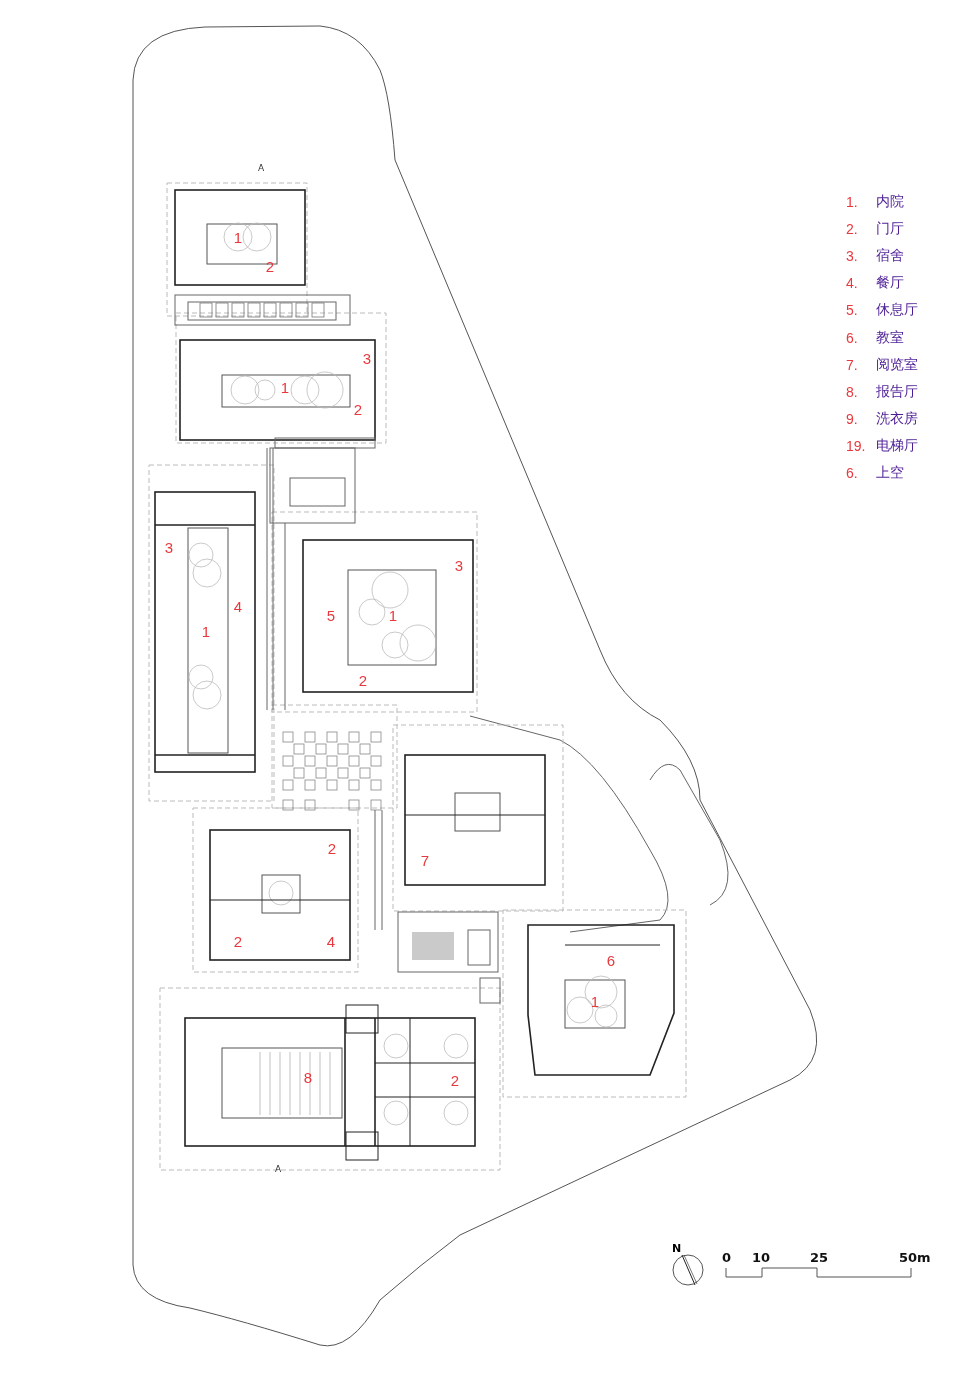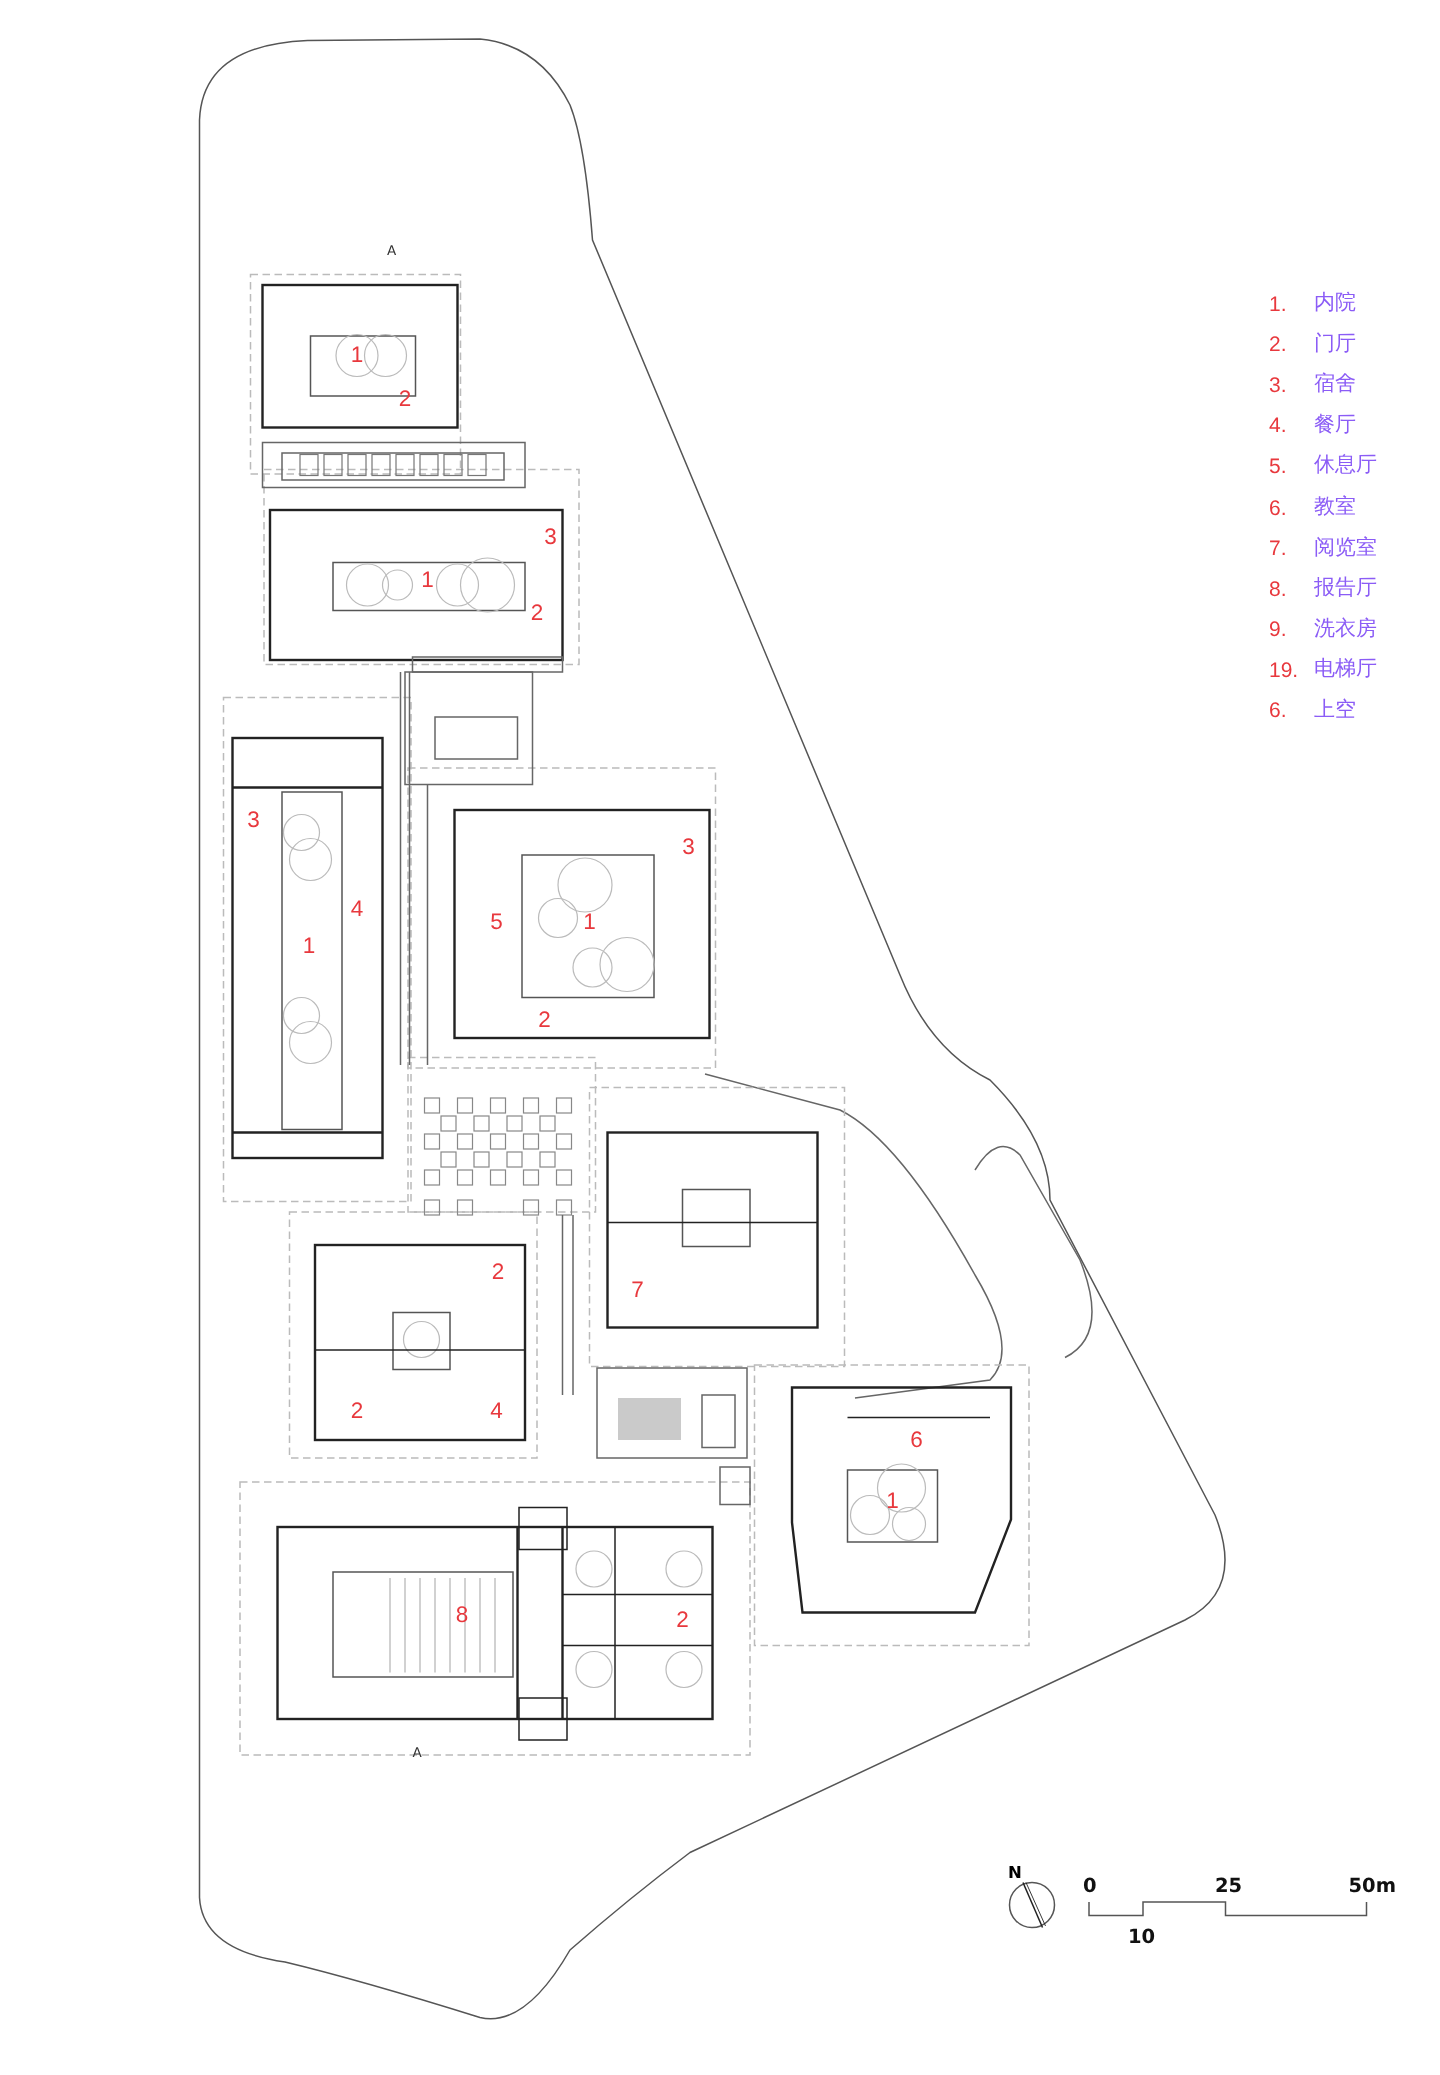--- a/index.html
+++ b/index.html
@@ -2,21 +2,21 @@
 <html><head>
 <meta charset="utf-8">
 <style>
   html, body { margin:0; padding:0; background:#ffffff; }
   body { width:960px; height:1383px; position:relative; overflow:hidden;
          font-family:"DejaVu Sans", sans-serif; }
   #plan { position:absolute; left:0; top:0; width:960px; height:1383px; }
   .legend { position:absolute; left:846px; top:188px; width:110px; }
   .legend-item { display:flex; height:27.2px; align-items:center; font-size:14px; }
   .legend-num { color:#e8383d; width:30px; font-family:"Liberation Sans", sans-serif; }
-  .legend-label { color:#8b5cf6; font-family:Liberation Sans, sans-serif; font-size:14px; }
+  .legend-label { color:#4c1d95; font-family:Liberation Sans, sans-serif; font-size:14px; }
   .room-label { position:absolute; color:#e8383d; font-size:15px;
                 font-family:"Liberation Sans", sans-serif; transform:translate(-50%,-50%); }
   .scale-tick { position:absolute; top:10px; font-size:13px; font-weight:bold;
                 font-family:"DejaVu Sans", sans-serif; color:#111; }
   .north-label { position:absolute; left:672px; top:1242px; font-size:11px; font-weight:bold;
                  font-family:"DejaVu Sans", sans-serif; }
   .section-mark { position:absolute; font-size:9px; color:#333; font-family:"DejaVu Sans", sans-serif; }
 </style>
 </head>
 <body>
@@ -276,15 +276,15 @@
     <span class="room-label" style="left: 308px; top: 1077px;">8</span>
     <span class="room-label" style="left: 455px; top: 1080px;">2</span>
   </div>
 <div id="section-marks">
     <span class="section-mark" style="left: 258px; top: 163px;">A</span>
     <span class="section-mark" style="left: 275px; top: 1164px;">A</span>
   </div>
 
 <span class="north-label">N</span>
 <span class="scale-tick" style="left:722px;top:1250px;">0</span>
-<span class="scale-tick" style="left:752px;top:1284px;">10</span>
+<span class="scale-tick" style="left:752px;top:1250px;">10</span>
 <span class="scale-tick" style="left:810px;top:1250px;">25</span>
 <span class="scale-tick" style="left:899px;top:1250px;">50m</span>
 
 </body></html>

